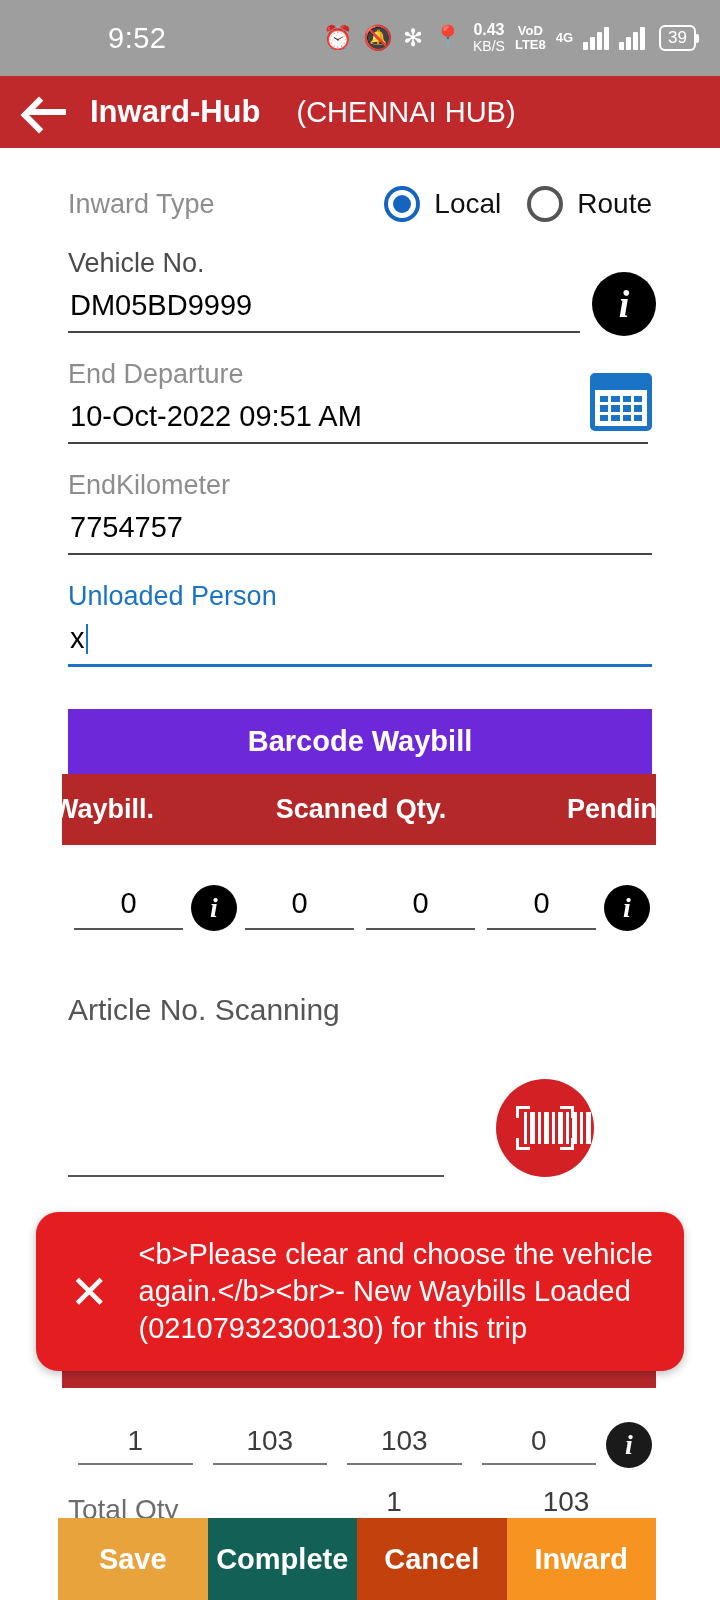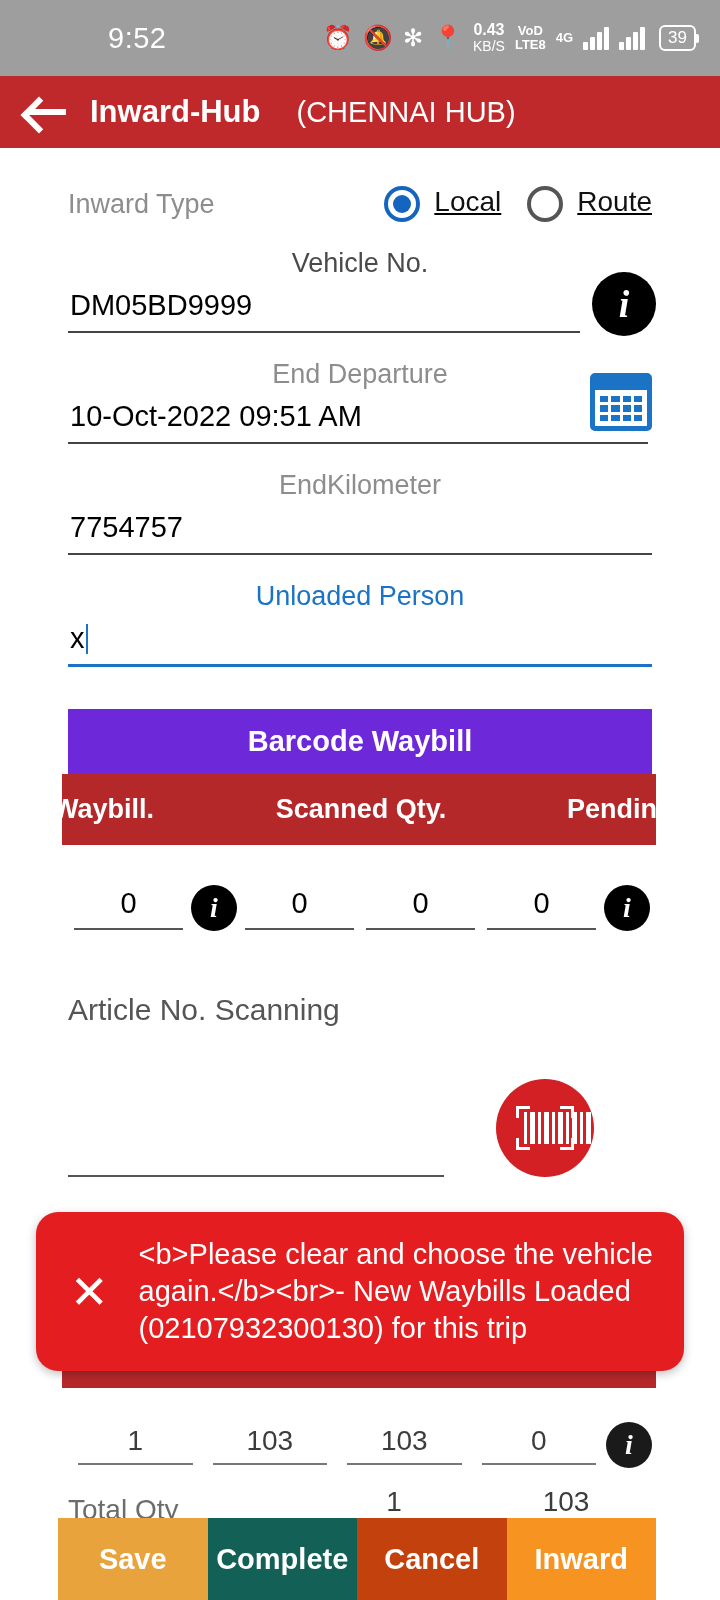--- a/index.html
+++ b/index.html
@@ -51,31 +51,31 @@
   .appbar .subtitle { font-size: 29px; font-weight: 400; margin-left: 36px; }
 
   
   .content { padding: 0 68px; position: relative; }
 
   .row-inward {
     display: flex; align-items: center; margin-top: 38px;
   }
   .label-muted { color: #8d8d8d; font-size: 27px; }
   .radio-group { margin-left: auto; display: flex; align-items: center; gap: 26px; }
-  .radio { display: flex; align-items: flex-start; gap: 14px; cursor: pointer; text-decoration: underline; }
+  .radio { display: flex; align-items: center; gap: 14px; cursor: pointer; }
   .radio .dot {
     width: 36px; height: 36px; border-radius: 50%; border: 4px solid #1565c0;
     display: flex; align-items: center; justify-content: center;
   }
   .radio .dot.off { border-color: #555; }
   .radio .dot i { width: 18px; height: 18px; border-radius: 50%; background: #1565c0; display: block; }
   .radio span { font-size: 28px; color: #111; }
 
   .field { margin-top: 26px; position: relative; }
-  .field .flabel { font-size: 27px; color: #4a4a4a; text-align: center; }
+  .field .flabel { font-size: 27px; color: #4a4a4a; }
   .field .flabel.grey { color: #8d8d8d; }
   .field .flabel.blue { color: #1a73c4; }
   .field .fvalue {
     font-size: 29px; color: #000; padding: 10px 0 9px 2px;
     border-bottom: 2px solid #444; min-height: 52px;
   }
   .field .fvalue.active { border-bottom: 3px solid #1a73c4; }
   .caret {
     display: inline-block; width: 2px; height: 30px; background: #1a73c4;
     vertical-align: -6px; margin-left: 1px;

